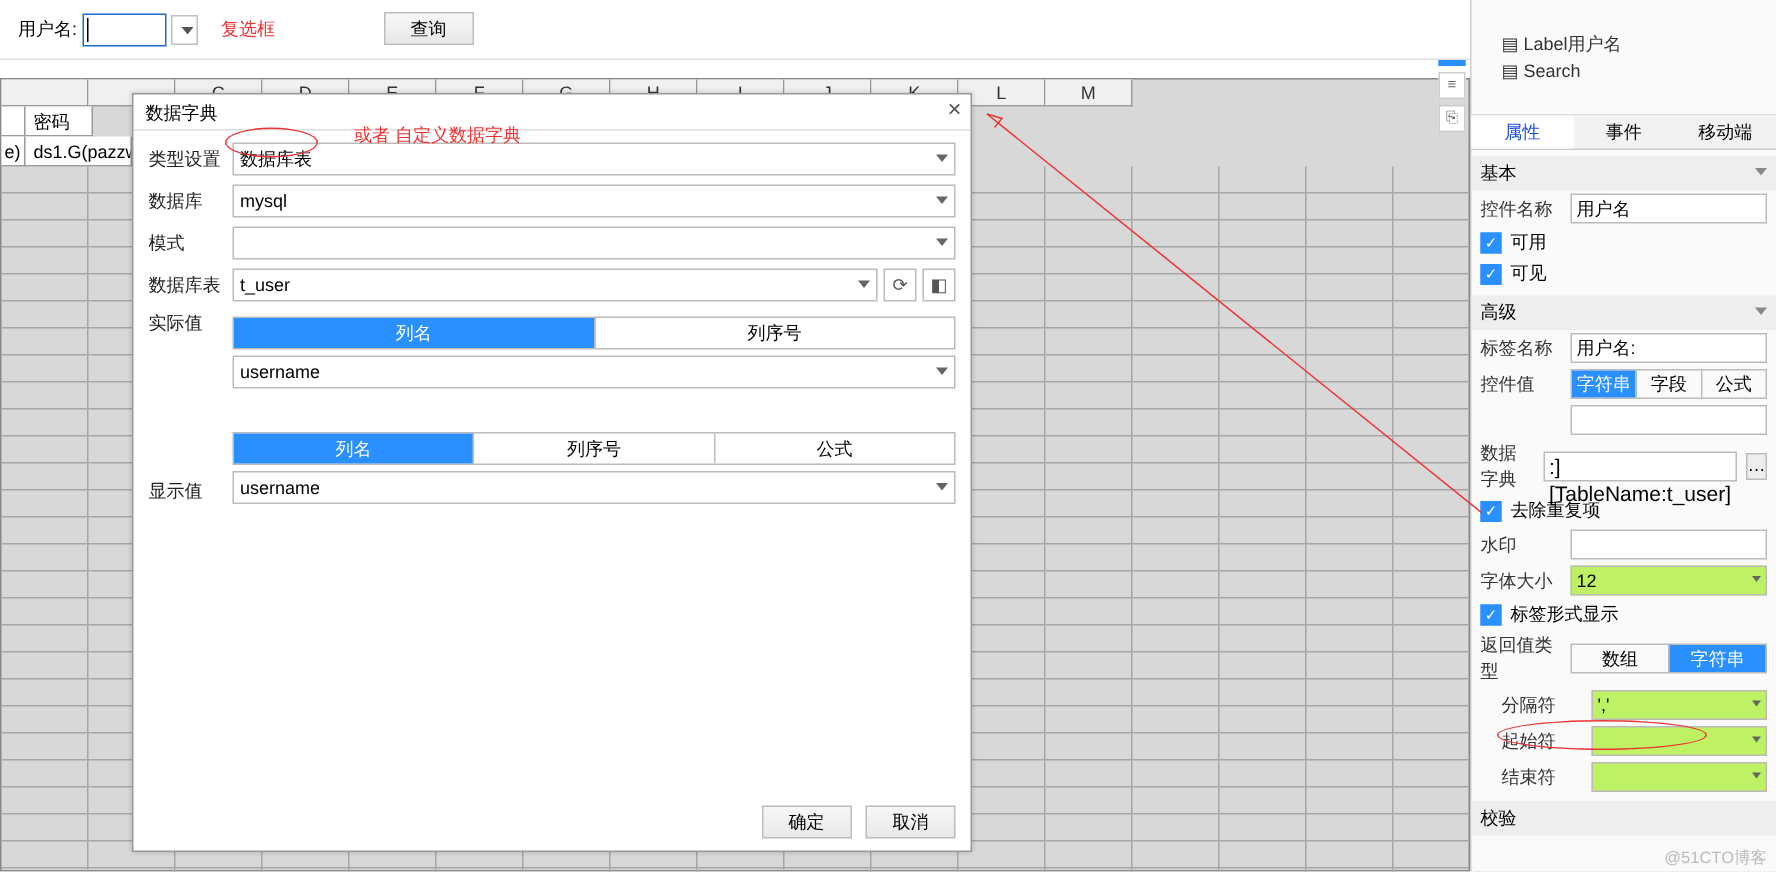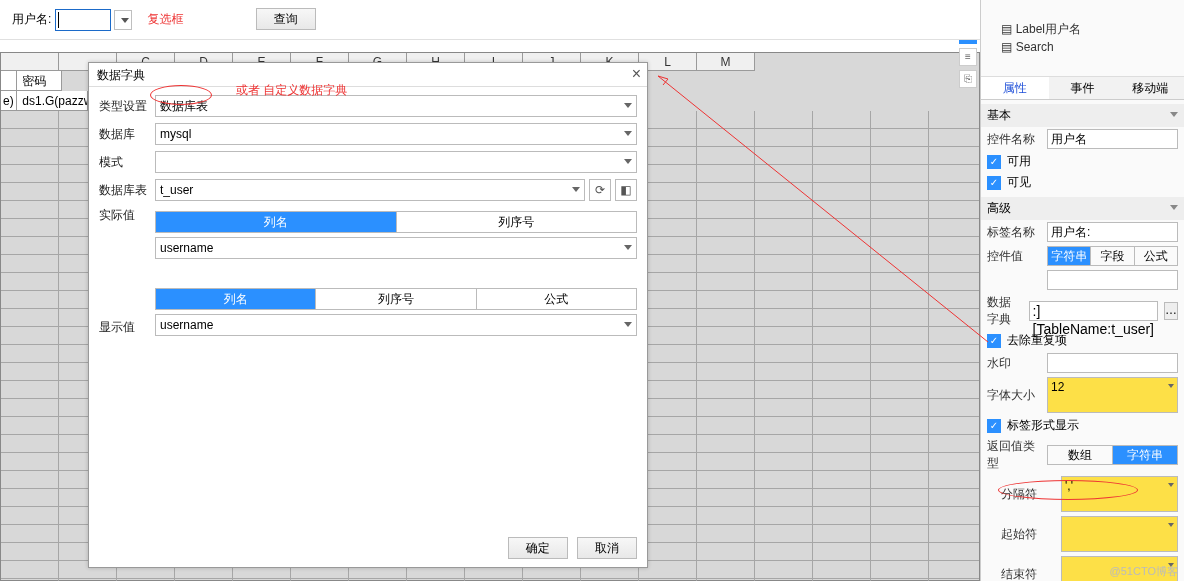--- a/index.html
+++ b/index.html
@@ -55,21 +55,21 @@
 .sec-h{background:#eee;padding:3px 6px;margin-top:4px;position:relative}
 .sec-h .dd{position:absolute;right:6px;top:8px;border-left:4px solid transparent;border-right:4px solid transparent;border-top:5px solid #888}
 .prop{padding:2px 6px;display:flex;align-items:center;gap:6px}
 .prop label{width:54px;color:#333}
 .txt-in{flex:1;height:20px;border:1px solid #bbb;padding:0 3px;line-height:18px;background:#fff}
 .cb{width:14px;height:14px;border:1px solid #2b90ff;background:#2b90ff;display:inline-flex;align-items:center;justify-content:center;color:#fff;font-size:10px}
 .seg{display:flex;border:1px solid #bbb}
 .seg div{flex:1;text-align:center;line-height:18px;cursor:pointer;border-right:1px solid #bbb}
 .seg div:last-child{border-right:none}
 .seg .act{background:#2b90ff;color:#fff}
-.small-sel{width:60px;height:36px;border:1px solid #bbb;position:relative;padding:0 3px;line-height:18px;background:#fde047}
+.small-sel{width:60px;height:20px;border:1px solid #bbb;position:relative;padding:0 3px;line-height:18px;background:#bef264}
 .small-sel .dd{position:absolute;right:3px;top:6px;border-left:3px solid transparent;border-right:3px solid transparent;border-top:4px solid #666}
 .dots{width:18px;height:18px;border:1px solid #bbb;background:#eee;text-align:center;line-height:14px}
 .wm{position:absolute;right:6px;bottom:2px;color:#bbb;font-size:11px;z-index:50}
 </style>
 </head>
 <body>
 
 <div class="topbar">
   <span class="lbl">用户名:</span>
   <span class="u-input"><span class="caret"></span></span>

